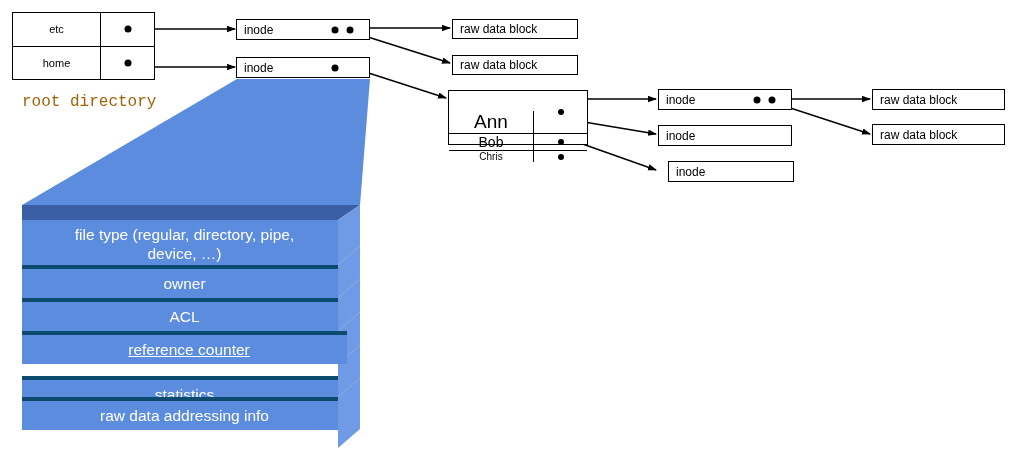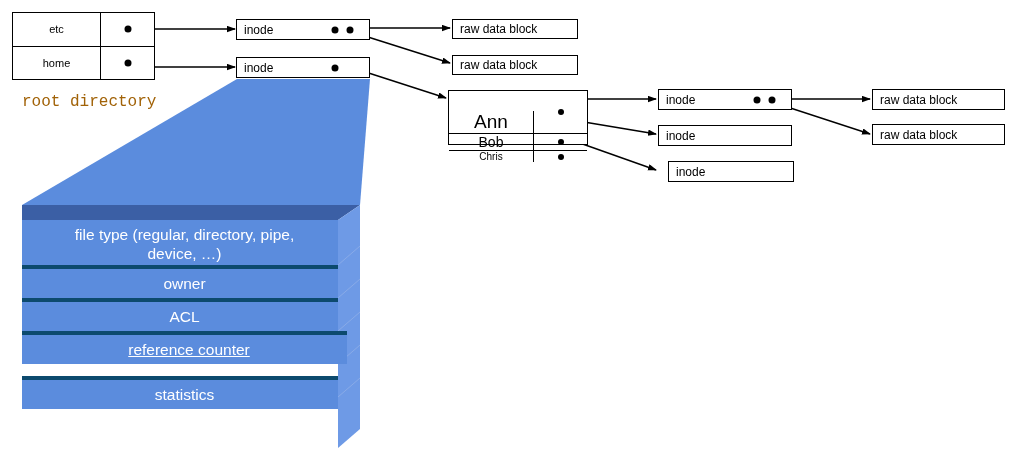--- a/index.html
+++ b/index.html
@@ -245,15 +245,16 @@
         <line x1="338" y1="201" x2="360" y2="182"></line>
       </g>
     </svg>
 
     <div class="stack-row" style="left:22px; top:24px; width:316px; height:45px;">file type (regular, directory, pipe,
 device, …)</div>
     <div class="stack-row" style="left:22px; top:69px; width:316px; height:33px;">owner</div>
     <div class="stack-row" style="left:22px; top:102px; width:316px; height:33px;">ACL</div>
     <div class="stack-row" style="left:22px; top:135px; width:325px; height:33px;text-decoration:underline;">reference counter</div>
     <div class="stack-row" style="left:22px; top:168px; width:316px; height:33px;margin-top:12px;">statistics</div>
+    <div class="stack-row" style="left:22px; top:201px; width:316px; height:33px;">raw data addressing info</div>
   </div>
 
 </div>
 
 </body></html>

